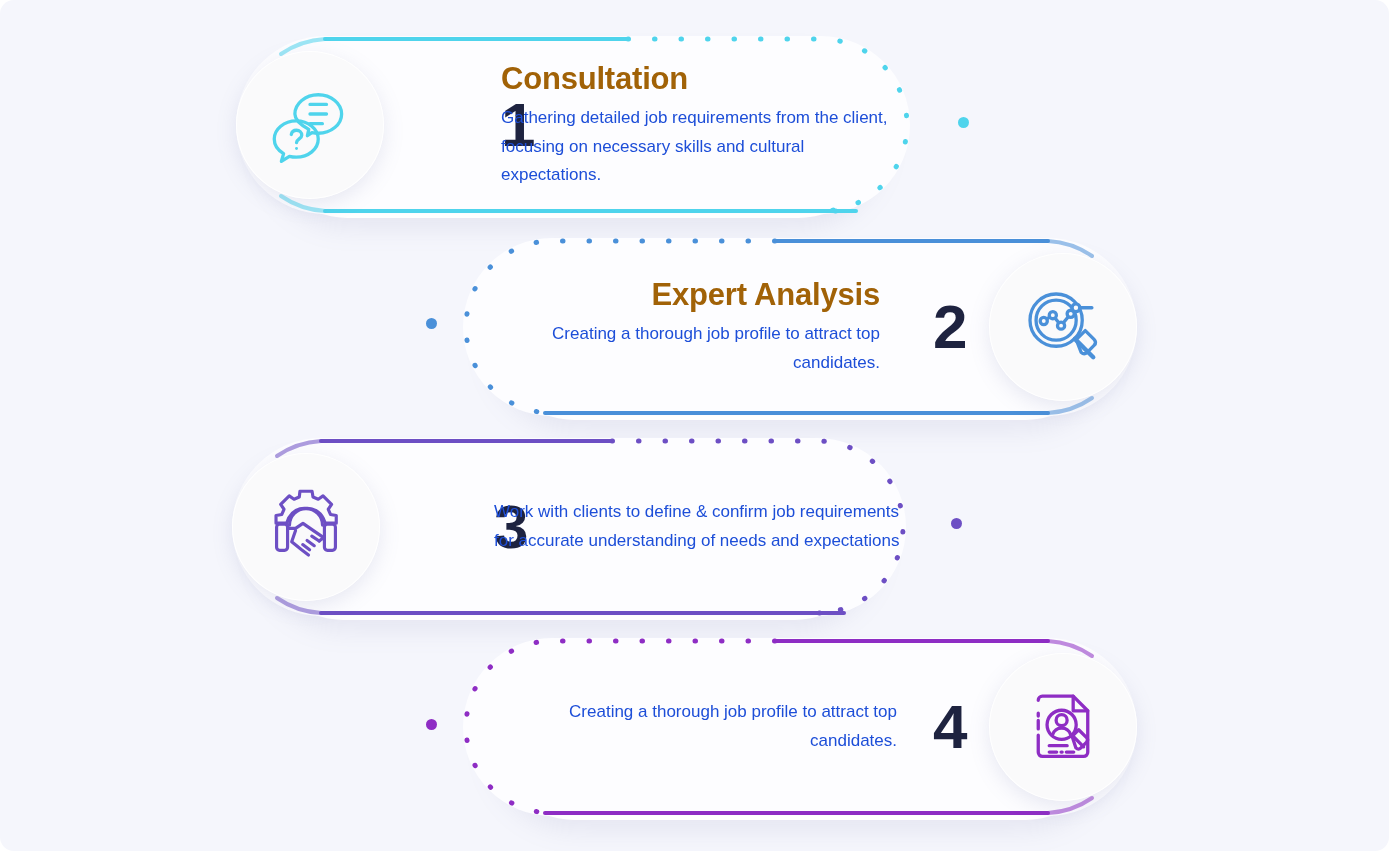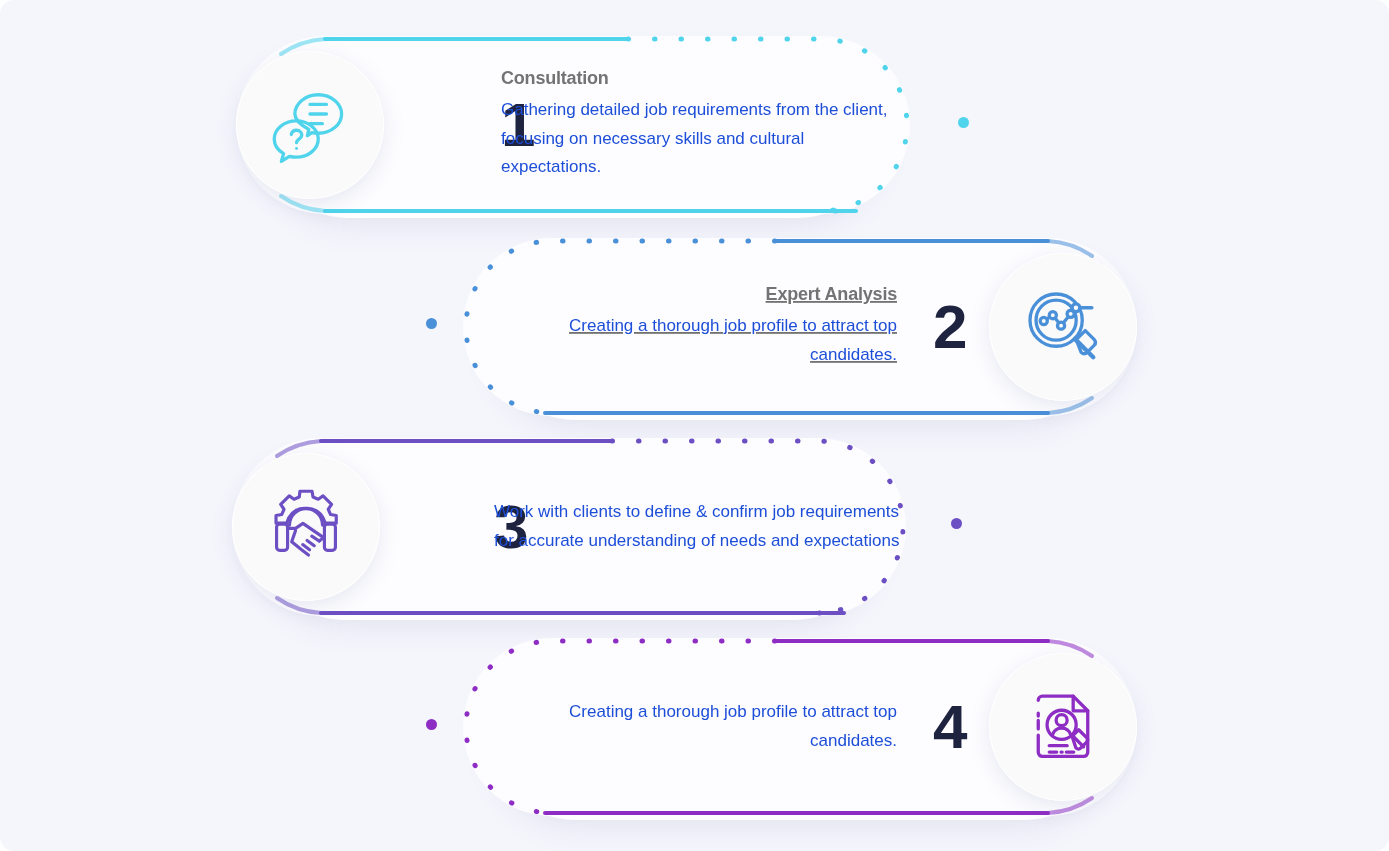--- a/index.html
+++ b/index.html
@@ -72,23 +72,23 @@
   }
 
   
   .txt {
     position: absolute;
     top: 50%;
     transform: translateY(-50%);
     width: 400px;
   }
   .txt h3 {
-    font-size: 18px;
+    font-size: 31px;
     font-weight: 700;
-    color: #737373;
+    color: #a16207;
     letter-spacing: -0.2px;
     margin-bottom: 7px;
   }
   .txt p {
     font-size: 17px;
     line-height: 1.68;
     color: #1d4ed8;
     font-weight: 400;
   }
   .align-right { text-align: right; }
@@ -161,21 +161,21 @@
           <circle cx="18" cy="27.6" r="2.6" fill="#fafafb"></circle>
           <circle cx="24.6" cy="23.4" r="2.6" fill="#fafafb"></circle>
           <circle cx="30.6" cy="31" r="2.6" fill="#fafafb"></circle>
           <circle cx="37.6" cy="22.4" r="2.6" fill="#fafafb"></circle>
           <path d="M44 18 L53 18"></path>
           <circle cx="41.4" cy="18" r="2.8" fill="#fafafb"></circle>
         </g>
       </svg>
     </div>
     <div class="num" style="left:470px;">2</div>
-    <div class="txt align-right" style="left:32px; width:402px;text-decoration:underline;">
+    <div class="txt align-right" style="left:15px; width:402px;">
       <h3>Expert Analysis</h3>
       <p>Creating a thorough job profile to attract top candidates.</p>
     </div>
   </div>
   <div class="lead-dot" style="left:426px; top:318px; background:#4a90d9;"></div>
 
   <div class="card" style="left:232px; top:438px; width:674px;">
     <div class="card-shadow"></div>
     <div class="card-body"></div>
     <svg class="outline-svg" viewBox="0 0 674 178">

